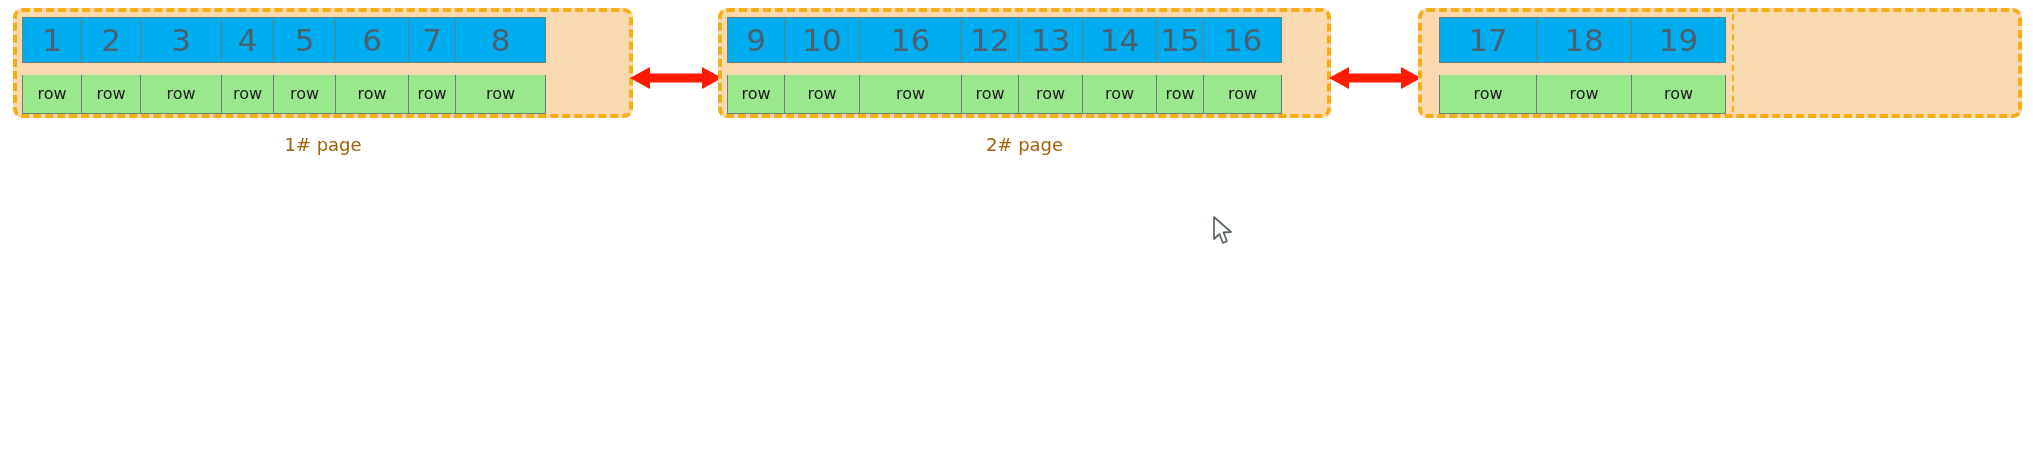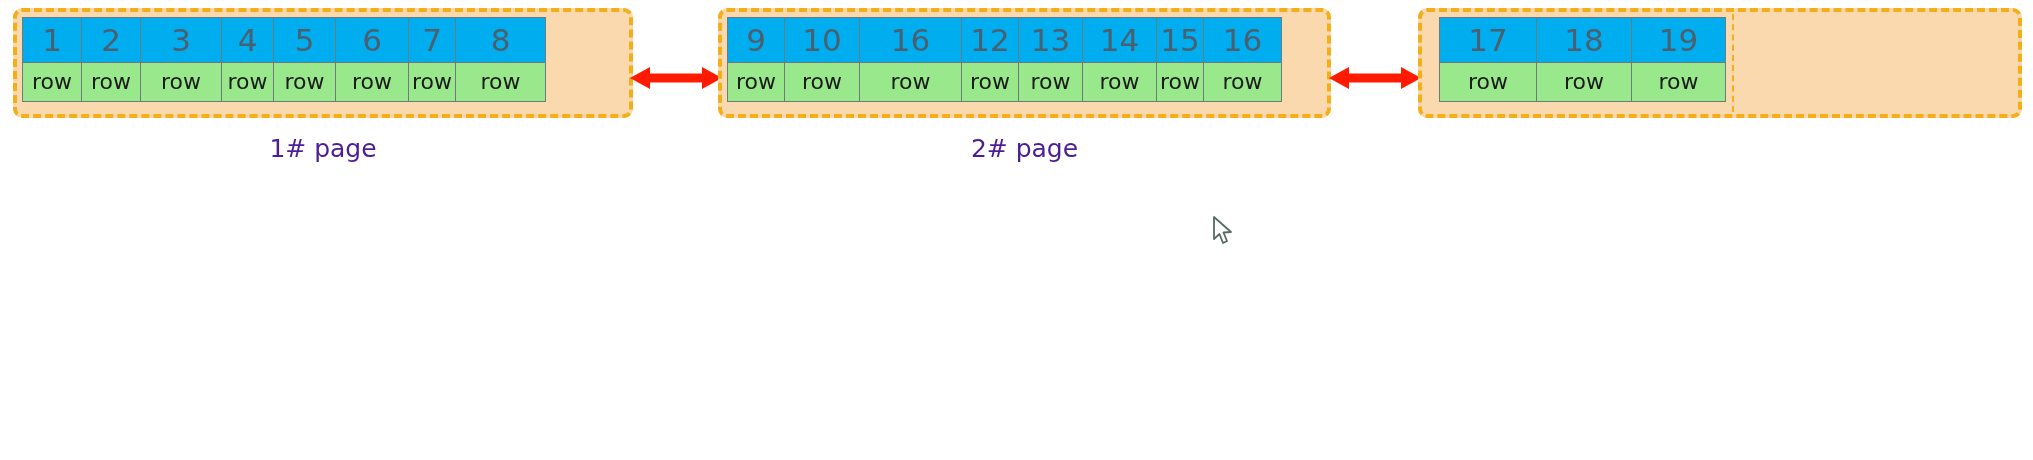--- a/index.html
+++ b/index.html
@@ -69,43 +69,44 @@
   .cell-row {
     box-sizing: border-box;
     background: #99E88B;
     border: 1px solid #6e7b7b;
     border-right-width: 0;
     border-top-width: 0;
     display: flex;
     align-items: center;
     justify-content: center;
     color: #1c1c1c;
-    font-size: 22px;
+    font-size: 16px;
     line-height: 1;
     height: 39px;
+    margin-top: 12px;
   }
 
   .slot:last-child .cell-id,
   .slot:last-child .cell-row {
     border-right-width: 1px;
   }
 
   
   .free-space {
     position: absolute;
     box-sizing: border-box;
     border-left: 2px dashed #f4ae17;
   }
 
   
   .page-caption {
     position: absolute;
     text-align: center;
-    color: #4c1d95;
-    font-size: 25px;
+    color: #a16207;
+    font-size: 18px;
     line-height: 1;
     white-space: nowrap;
   }
 
   
   .link-arrow {
     position: absolute;
   }
 
   

